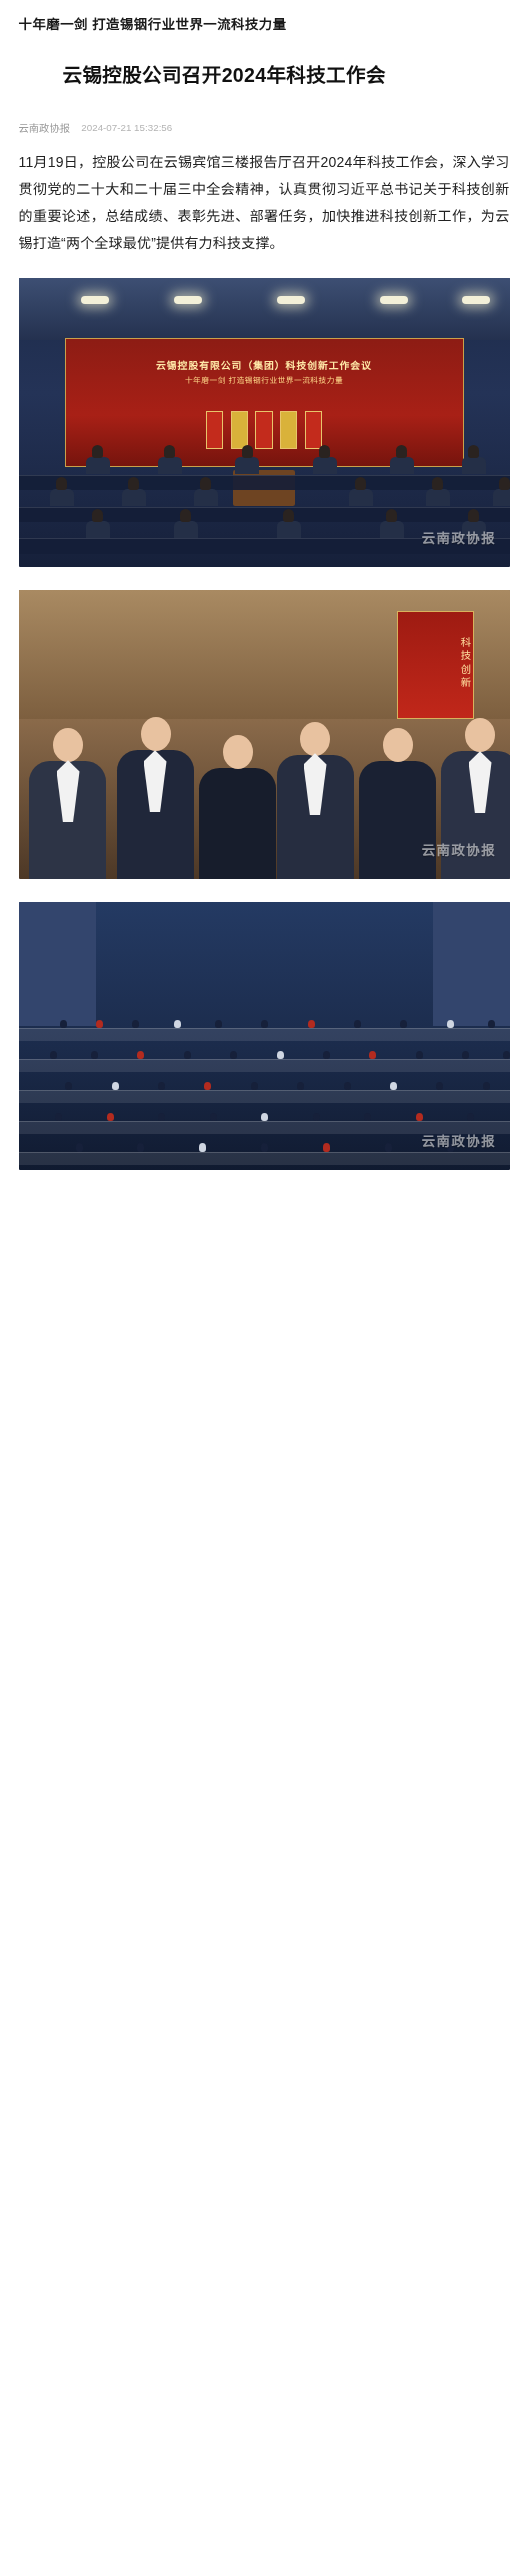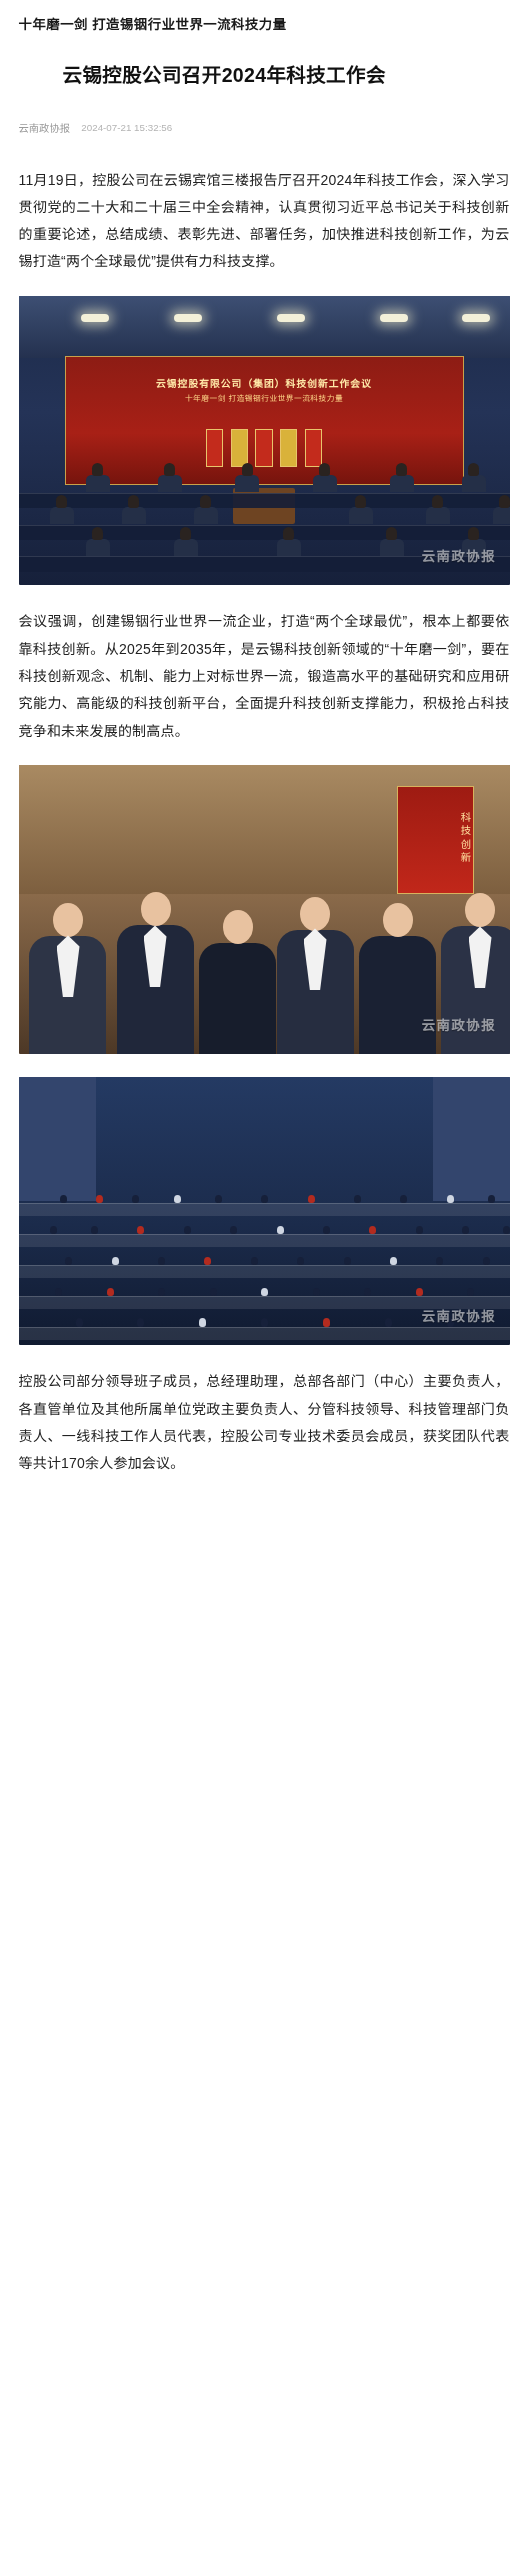--- a/index.html
+++ b/index.html
@@ -60,21 +60,21 @@
     padding: 0 18.5px 31px 18.5px;
   }
   .para {
     font-size: 14px;
     line-height: 1.95;
     color: #222222;
     text-align: justify;
     margin: 0 0 20.6px 0;
     letter-spacing: 0.2px;
   }
-  .para.first { margin-top: 18px; }
+  .para.first { margin-top: 0; }
 
   
   .photo {
     position: relative;
     width: 100%;
     margin: 5.2px 0 23px 0;
     overflow: hidden;
     border-radius: 1px;
   }
   .photo-inner { position: relative; width: 100%; height: 100%; }
@@ -275,21 +275,20 @@
         <div class="p1-head" style="bottom:45px; left:264px;"></div>
         <div class="p1-body" style="bottom:29px; left:361px;"></div>
         <div class="p1-head" style="bottom:45px; left:367px;"></div>
         <div class="p1-body" style="bottom:29px; left:443px;"></div>
         <div class="p1-head" style="bottom:45px; left:449px;"></div>
 
         <div class="wm">云南政协报</div>
       </div>
     </div>
 
-    <p class="para">会议强调，创建锡铟行业世界一流企业，打造“两个全球最优”，根本上都要依靠科技创新。从2025年到2035年，是云锡科技创新领域的“十年磨一剑”，要在科技创新观念、机制、能力上对标世界一流，锻造高水平的基础研究和应用研究能力、高能级的科技创新平台，全面提升科技创新支撑能力，积极抢占科技竞争和未来发展的制高点。</p>
 
     <div class="photo photo2">
       <div class="photo-inner">
         <div class="p2-wall"></div>
         <div class="p2-redpanel">
           <span>科技创新</span>
         </div>
 
         <div class="p2-suit" style="left:10.3px; bottom:0; background:#2d3446;"></div>
         <div class="p2-face" style="left:34px; bottom:117px;"></div>
@@ -379,18 +378,17 @@
         <div class="p3-dot white" style="bottom:18.5px; left:180px;"></div>
         <div class="p3-dot" style="bottom:18.5px; left:242px;"></div>
         <div class="p3-dot red" style="bottom:18.5px; left:304px;"></div>
         <div class="p3-dot" style="bottom:18.5px; left:366px;"></div>
         <div class="p3-dot" style="bottom:18.5px; left:428px;"></div>
 
         <div class="wm">云南政协报</div>
       </div>
     </div>
 
-    <p class="para">控股公司部分领导班子成员，总经理助理，总部各部门（中心）主要负责人，各直管单位及其他所属单位党政主要负责人、分管科技领导、科技管理部门负责人、一线科技工作人员代表，控股公司专业技术委员会成员，获奖团队代表等共计170余人参加会议。</p>
 
   </div>
   <div class="footer-space"></div>
 </div>
 
 
 </body></html>

